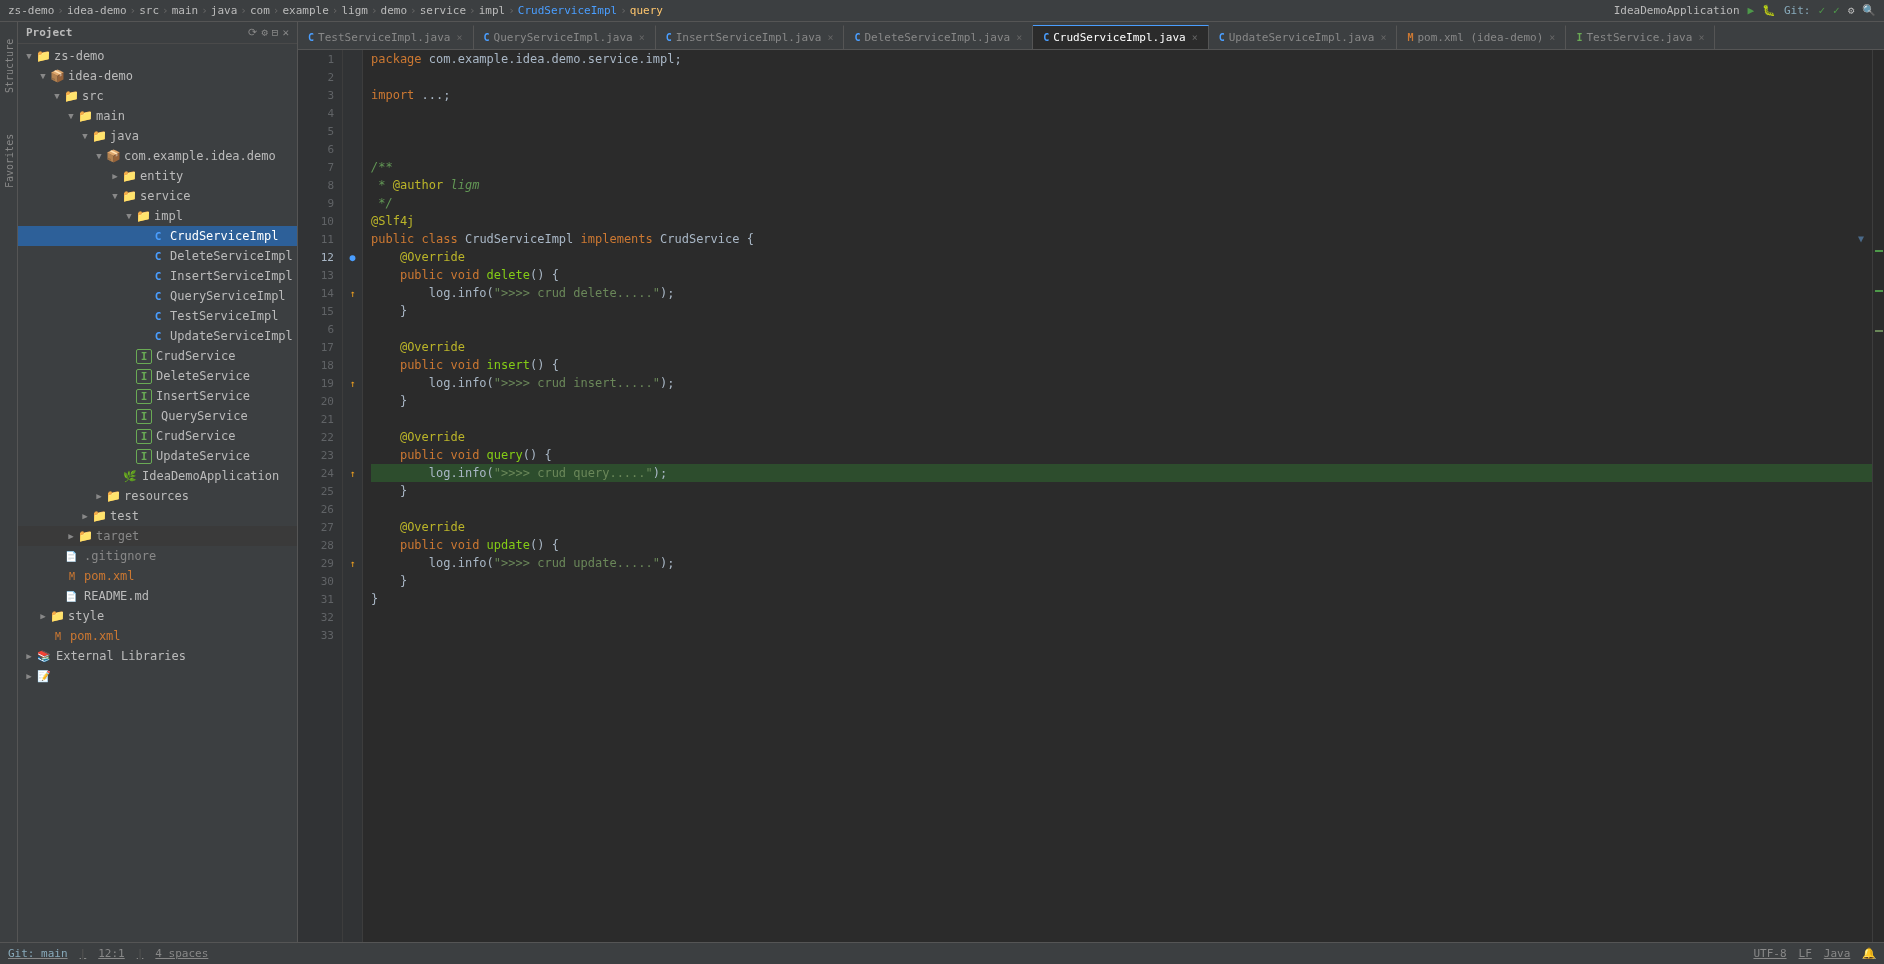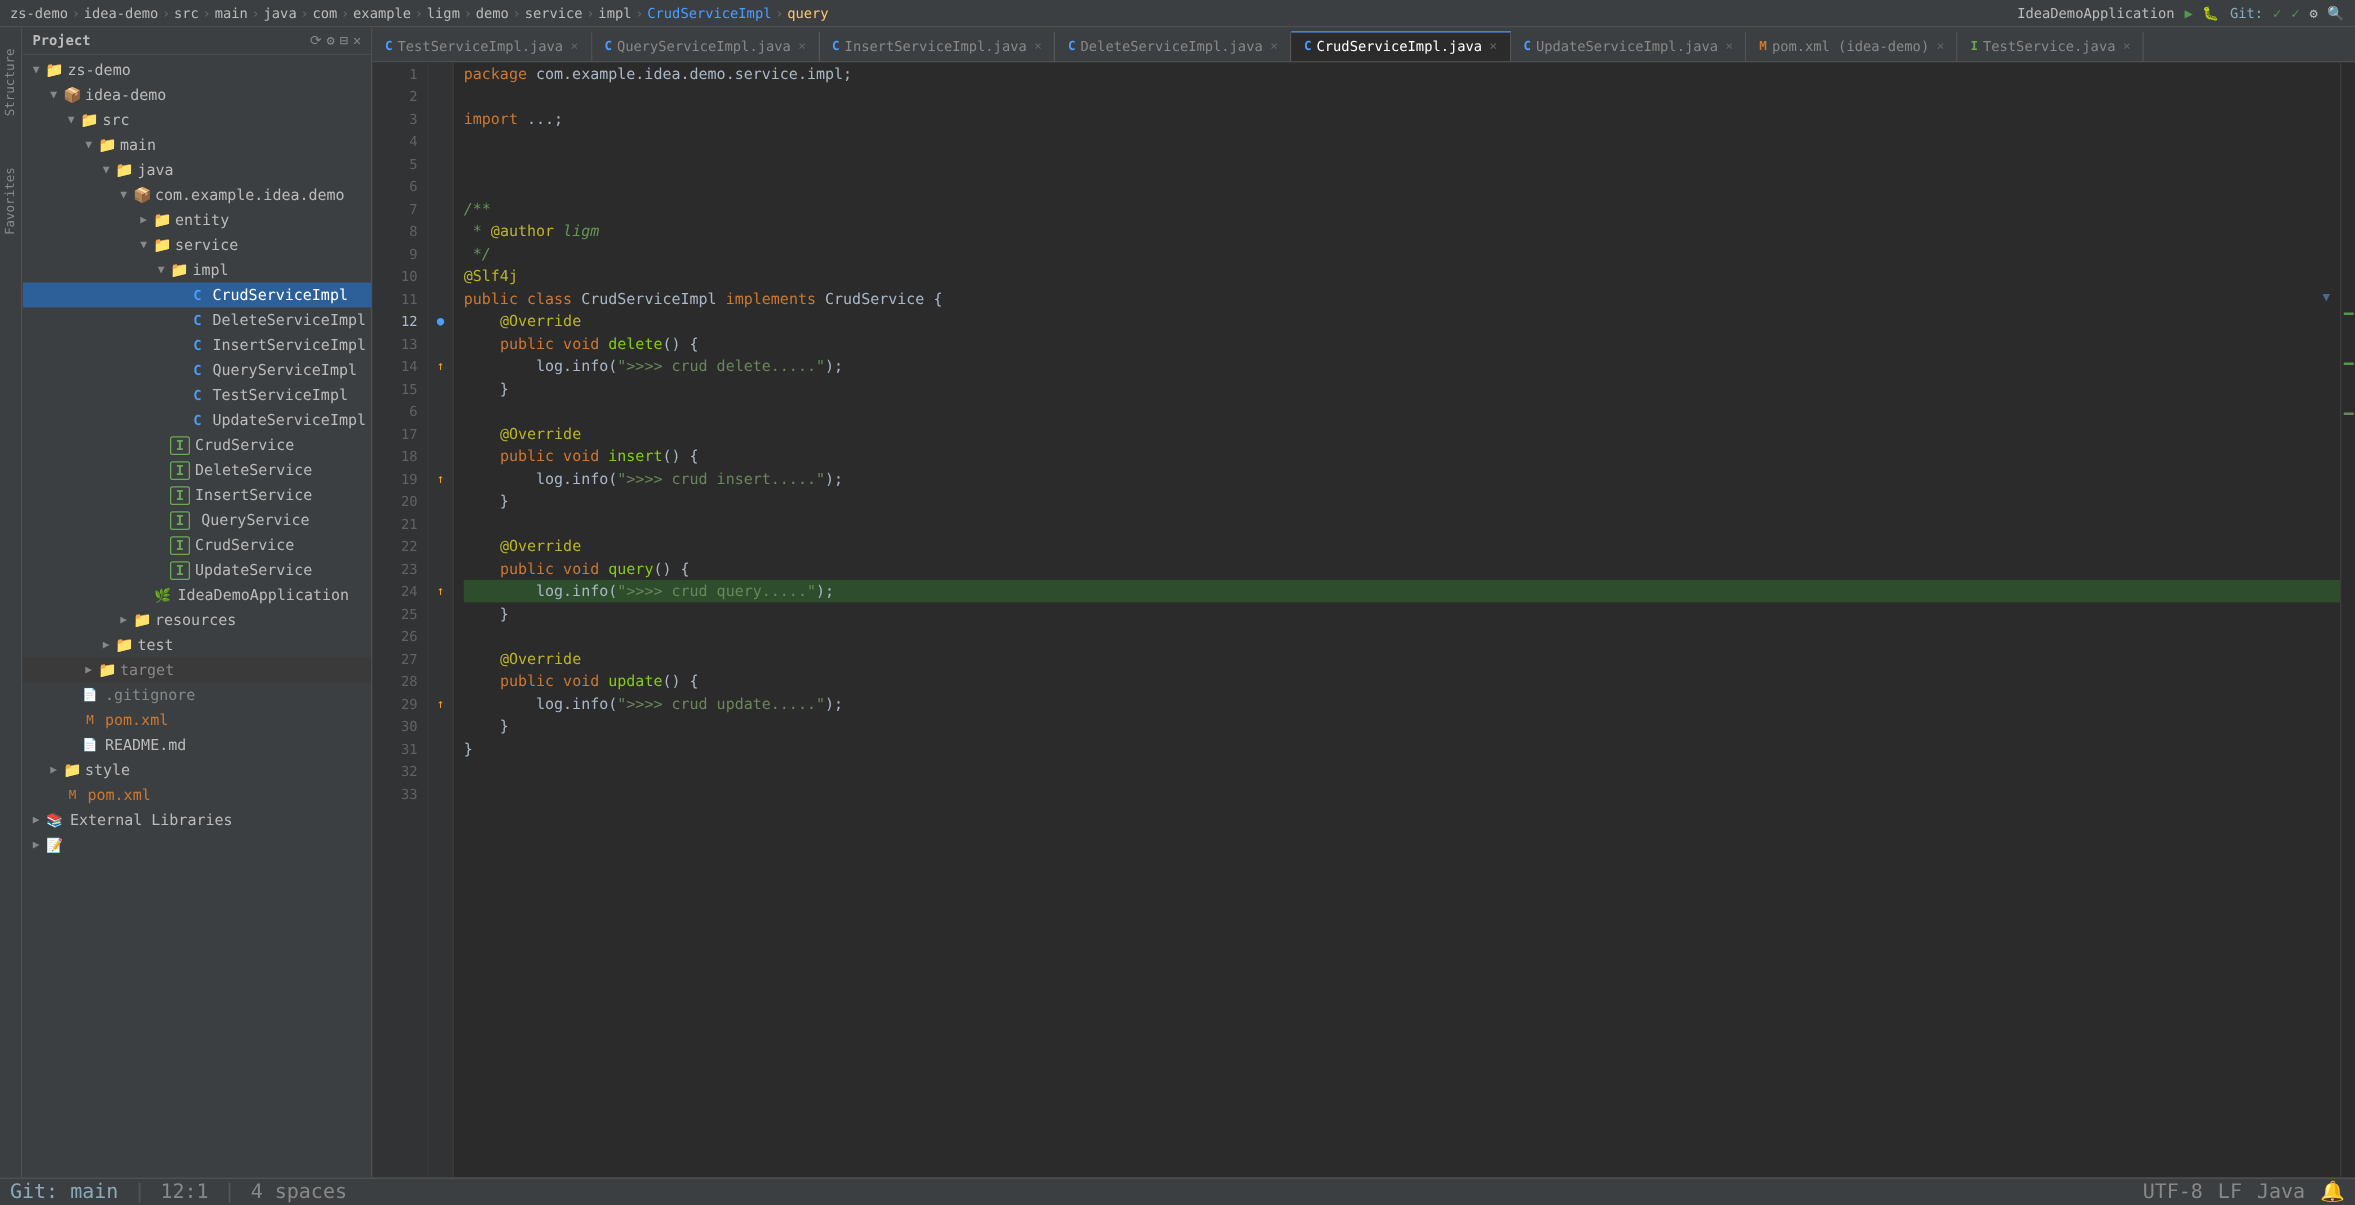--- a/index.html
+++ b/index.html
@@ -221,25 +221,26 @@
     .cmt { color: #629755; font-style: italic; }
     .method { color: #84cc16; }
     .plain { color: #a9b7c6; }
 
     
     .status-bar {
       height: 22px;
       background: #3c3f41;
       border-top: 1px solid #555;
       display: flex;
-      align-items: flex-start;
+      align-items: center;
       padding: 0 8px;
-      font-size: 16px;
+      font-size: 11px;
       color: #888;
       flex-shrink: 0;
+      text-decoration: underline;
     }
     .status-left { display: flex; align-items: center; gap: 12px; }
     .status-right { margin-left: auto; display: flex; align-items: center; gap: 12px; }
 
     
     .right-side-panel {
       width: 18px;
       background: #313335;
       border-left: 1px solid #3d3d3d;
       flex-shrink: 0;

